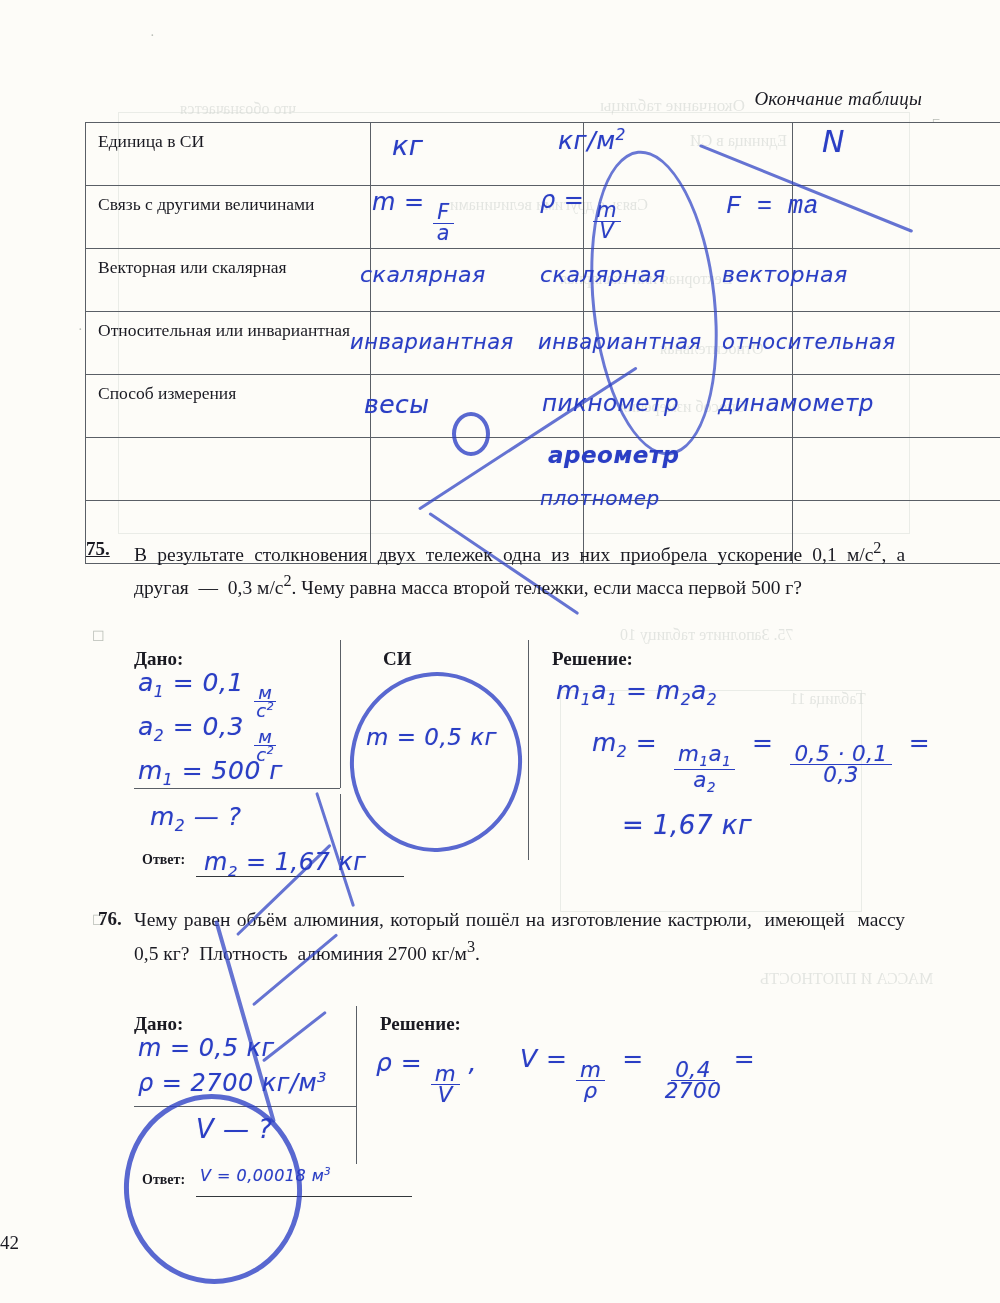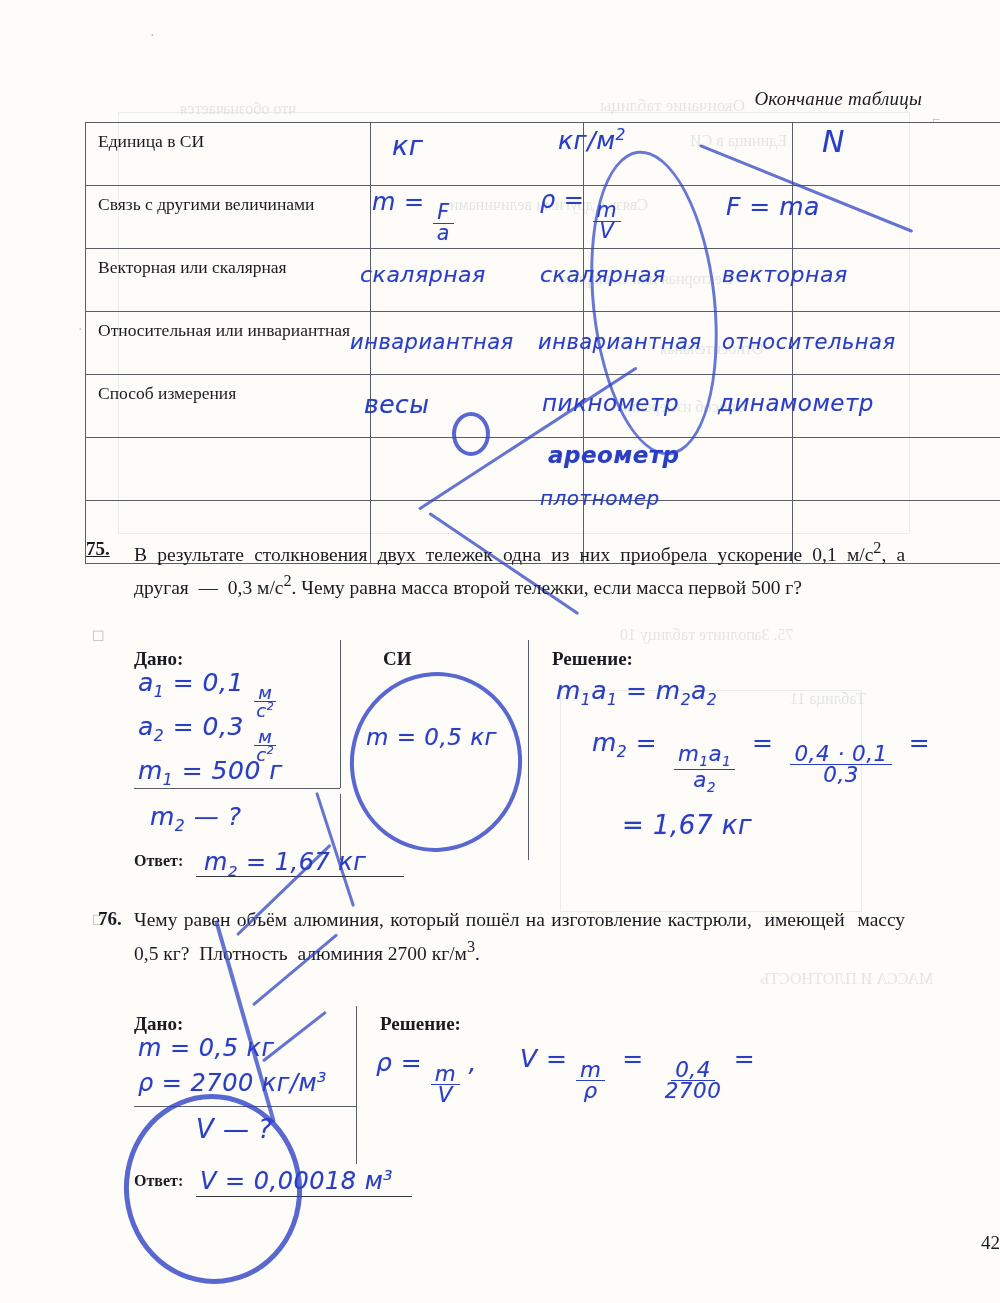--- a/index.html
+++ b/index.html
@@ -137,31 +137,32 @@
     background: #5a5f66;
   }
   .hline {
     position: absolute;
     height: 1px;
     background: #5a5f66;
   }
   .ans-label {
     position: absolute;
     font-weight: bold;
-    font-size: 16px;
+    font-size: 14px;
+    margin-left: 8px;
   }
   .ans-rule {
     position: absolute;
     height: 1px;
     background: #33373c;
   }
   .page-num {
     position: absolute;
     left: 0; right: 0;
-    text-align: right;
+    text-align: left;
     font-size: 19px;
   }
 </style>
 </head>
 <body>
 
 <div class="page">
 
   <div class="ghost-box" style="left:118px;top:112px;width:790px;height:420px;"></div>
   <div class="ghost-box" style="left:560px;top:690px;width:300px;height:220px;"></div>
@@ -237,21 +238,21 @@
   <div class="hw" style="left:822px;top:124px;font-size:30px;">N</div>
 
   <div class="hw" style="left:372px;top:188px;font-size:24px;">m =&nbsp;<span class="frac">
         <span>F</span>
         <span>a</span>
       </span></div>
   <div class="hw" style="left:540px;top:186px;font-size:24px;">ρ =&nbsp;<span class="frac">
         <span>m</span>
         <span>V</span>
       </span></div>
-  <div class="hw" style="left:726px;top:192px;font-size:25px;">F = ma</div>
+  <div class="hw" style="left:726px;top:192px;font-size:25px;font-family:Liberation Mono, monospace;">F = ma</div>
 
   <div class="hw" style="left:360px;top:262px;font-size:22px;">скалярная</div>
   <div class="hw" style="left:540px;top:262px;font-size:22px;">скалярная</div>
   <div class="hw" style="left:722px;top:262px;font-size:22px;">векторная</div>
 
   <div class="hw" style="left:350px;top:330px;font-size:21px;">инвариантная</div>
   <div class="hw" style="left:538px;top:330px;font-size:21px;">инвариантная</div>
   <div class="hw" style="left:722px;top:330px;font-size:21px;">относительная</div>
 
   <div class="hw" style="left:364px;top:390px;font-size:25px;">весы</div>
@@ -297,21 +298,21 @@
   <div class="hw" style="left:366px;top:724px;font-size:23px;">m = 0,5 кг</div>
   <div class="scrib" style="left:350px;top:672px;width:164px;height:172px;border-width:4px;transform:rotate(8deg);"></div>
   <div class="stroke" style="left:318px;top:792px;width:120px;height:3px;transform:rotate(72deg);"></div>
 
   <div class="hw" style="left:556px;top:676px;font-size:25px;">m<sub>1</sub>a<sub>1</sub> = m<sub>2</sub>a<sub>2</sub></div>
   <div class="hw" style="left:592px;top:728px;font-size:25px;">
     m<sub>2</sub> = &nbsp;<span class="frac">
         <span>m<sub>1</sub>a<sub>1</sub></span>
         <span>a<sub>2</sub></span>
       </span> &nbsp;=&nbsp; <span class="frac">
-        <span>0,4 · 0,1</span>
+        <span>0,5 · 0,1</span>
         <span>0,3</span>
       </span> &nbsp;=
   </div>
   <div class="hw" style="left:622px;top:810px;font-size:26px;">= 1,67 кг</div>
 
   <div class="ans-label" style="left:134px;top:852px;">Ответ:</div>
   <div class="ans-rule" style="left:196px;top:876px;width:208px;"></div>
   <div class="hw" style="left:204px;top:848px;font-size:24px;">m<sub>2</sub> = 1,67 кг</div>
 
   <div class="prob-num" style="left:86px;top:908px;margin-left:12px;">76.</div>
@@ -338,21 +339,21 @@
   <div class="hw" style="left:520px;top:1044px;font-size:25px;">V = <span class="frac">
         <span>m</span>
         <span>ρ</span>
       </span> &nbsp;=&nbsp; <span class="frac">
         <span>0,4</span>
         <span>2700</span>
       </span> =</div>
 
   <div class="ans-label" style="left:134px;top:1172px;">Ответ:</div>
   <div class="ans-rule" style="left:196px;top:1196px;width:216px;"></div>
-  <div class="hw" style="left:200px;top:1166px;font-size:24px;">V = 0,00018 м<sup>3</sup></div>
+  <div class="hw" style="left:200px;top:1166px;font-size:16px;">V = 0,00018 м<sup>3</sup></div>
 
   <div class="scrib" style="left:124px;top:1094px;width:168px;height:180px;border-width:5px;transform:rotate(-6deg);"></div>
   <div class="stroke" style="left:218px;top:920px;width:210px;height:4px;transform:rotate(74deg);"></div>
   <div class="stroke" style="left:236px;top:934px;width:130px;height:3px;transform:rotate(-44deg);"></div>
   <div class="stroke" style="left:252px;top:1004px;width:110px;height:3px;transform:rotate(-40deg);"></div>
   <div class="stroke" style="left:262px;top:1060px;width:80px;height:3px;transform:rotate(-38deg);"></div>
 
   <div class="page-num" style="top:1232px;">42</div>
 </div>
 

